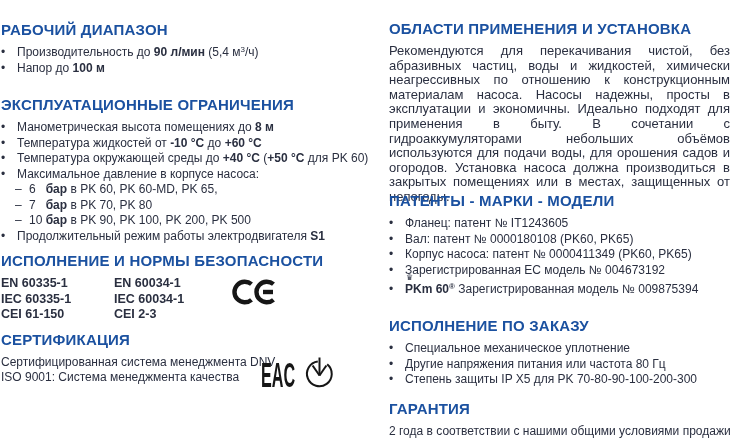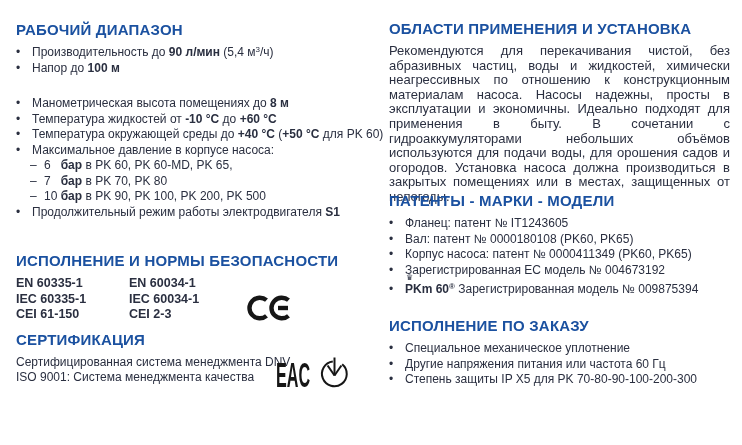--- a/index.html
+++ b/index.html
@@ -1,38 +1,38 @@
 <!DOCTYPE html>
 <html><head>
 <meta charset="utf-8">
 <style>
   html,body{margin:0;padding:0;background:#ffffff;}
   .page{
     position:relative;width:742px;height:445px;background:#ffffff;overflow:hidden;
     font-family:"Liberation Sans","DejaVu Sans",sans-serif;color:#2a2f40;
   }
   .col{position:absolute;top:0;height:100%;}
-  .col-left{left:16px;width:342px;}
+  .col-left{left:1px;width:342px;}
   .col-right{left:389px;width:341px;}
   section{position:absolute;left:0;width:100%;}
   .title{
     font-size:15px;font-weight:bold;color:#1b51a0;margin:0 0 7px 0;letter-spacing:.2px;
   }
   .list{display:block;}
   .li{display:flex;font-size:12px;line-height:15.5px;white-space:nowrap;}
   .marker{flex:none;width:16px;font-size:12px;}
   .li.sub{padding-left:14px;}
   .li.sub .marker{width:14px;}
   .li-text{position:relative;}
   .b{font-weight:bold;text-align:right;}
   sup{font-size:8px;line-height:0;vertical-align:4px;}
   .crown{position:absolute;top:-8px;left:1px;font-size:8px;line-height:8px;color:#2a2f40;}
   .li.crowned{margin-top:4px;}
   .para{margin:0;font-size:13px;line-height:14.6px;text-align:justify;}
-  .norms-row{display:flex;align-items:flex-end;}
+  .norms-row{display:flex;align-items:flex-start;}
   .norm-col{font-weight:bold;font-size:12.5px;line-height:15.5px;}
   .norm-col.c1{width:113px;}
   .norm-col.c2{width:112px;}
   .norm-line{white-space:nowrap;}
   .ce-svg{margin-left:5px;margin-top:1px;flex:none;}
   .cert-row{display:flex;align-items:flex-start;}
   .cert-text{flex:none;width:258px;font-size:12px;line-height:14.8px;}
   .cert-text div{white-space:nowrap;}
   .eac{
     flex:none;font-weight:bold;font-size:26px;line-height:26px;color:#161616;
@@ -56,20 +56,21 @@
             <span class="li-text"><span>Производительность до </span><span class="b">90 л/мин</span><span> (5,4 м</span><sup>3</sup><span>/ч)</span></span>
           </div>
           <div class="li">
             <span class="marker">•</span>
             <span class="li-text"><span>Напор до </span><span class="b">100 м</span></span>
           </div>
         </div>
     </section>
 
     <section style="top:96px">
+      <h2 class="title">ЭКСПЛУАТАЦИОННЫЕ ОГРАНИЧЕНИЯ</h2>
       <div class="list">
           <div class="li">
             <span class="marker">•</span>
             <span class="li-text"><span>Манометрическая высота помещениях до </span><span class="b">8 м</span></span>
           </div>
           <div class="li">
             <span class="marker">•</span>
             <span class="li-text"><span>Температура жидкостей от </span><span class="b">-10 °C</span><span> до </span><span class="b">+60 °C</span></span>
           </div>
           <div class="li">
@@ -174,25 +175,29 @@
 
     <section style="top:317px">
       <h2 class="title">ИСПОЛНЕНИЕ ПО ЗАКАЗУ</h2>
       <div class="list">
           <div class="li">
             <span class="marker">•</span>
             <span class="li-text"><span>Специальное механическое уплотнение</span></span>
           </div>
           <div class="li">
             <span class="marker">•</span>
-            <span class="li-text"><span>Другие напряжения питания или частота 60 Гц</span></span>
+            <span class="li-text"><span>Другие напряжения питания или частота 80 Гц</span></span>
           </div>
           <div class="li">
             <span class="marker">•</span>
             <span class="li-text"><span>Степень защиты IP X5 для PK 70-80-90-100-200-300</span></span>
           </div>
         </div>
     </section>
 
+    <section style="top:400px">
+      <h2 class="title">ГАРАНТИЯ</h2>
+      <p class="warranty-body">2 года в соответствии с нашими общими условиями продажи</p>
+    </section>
 
   </div>
 
 </div>
 
 </body></html>

